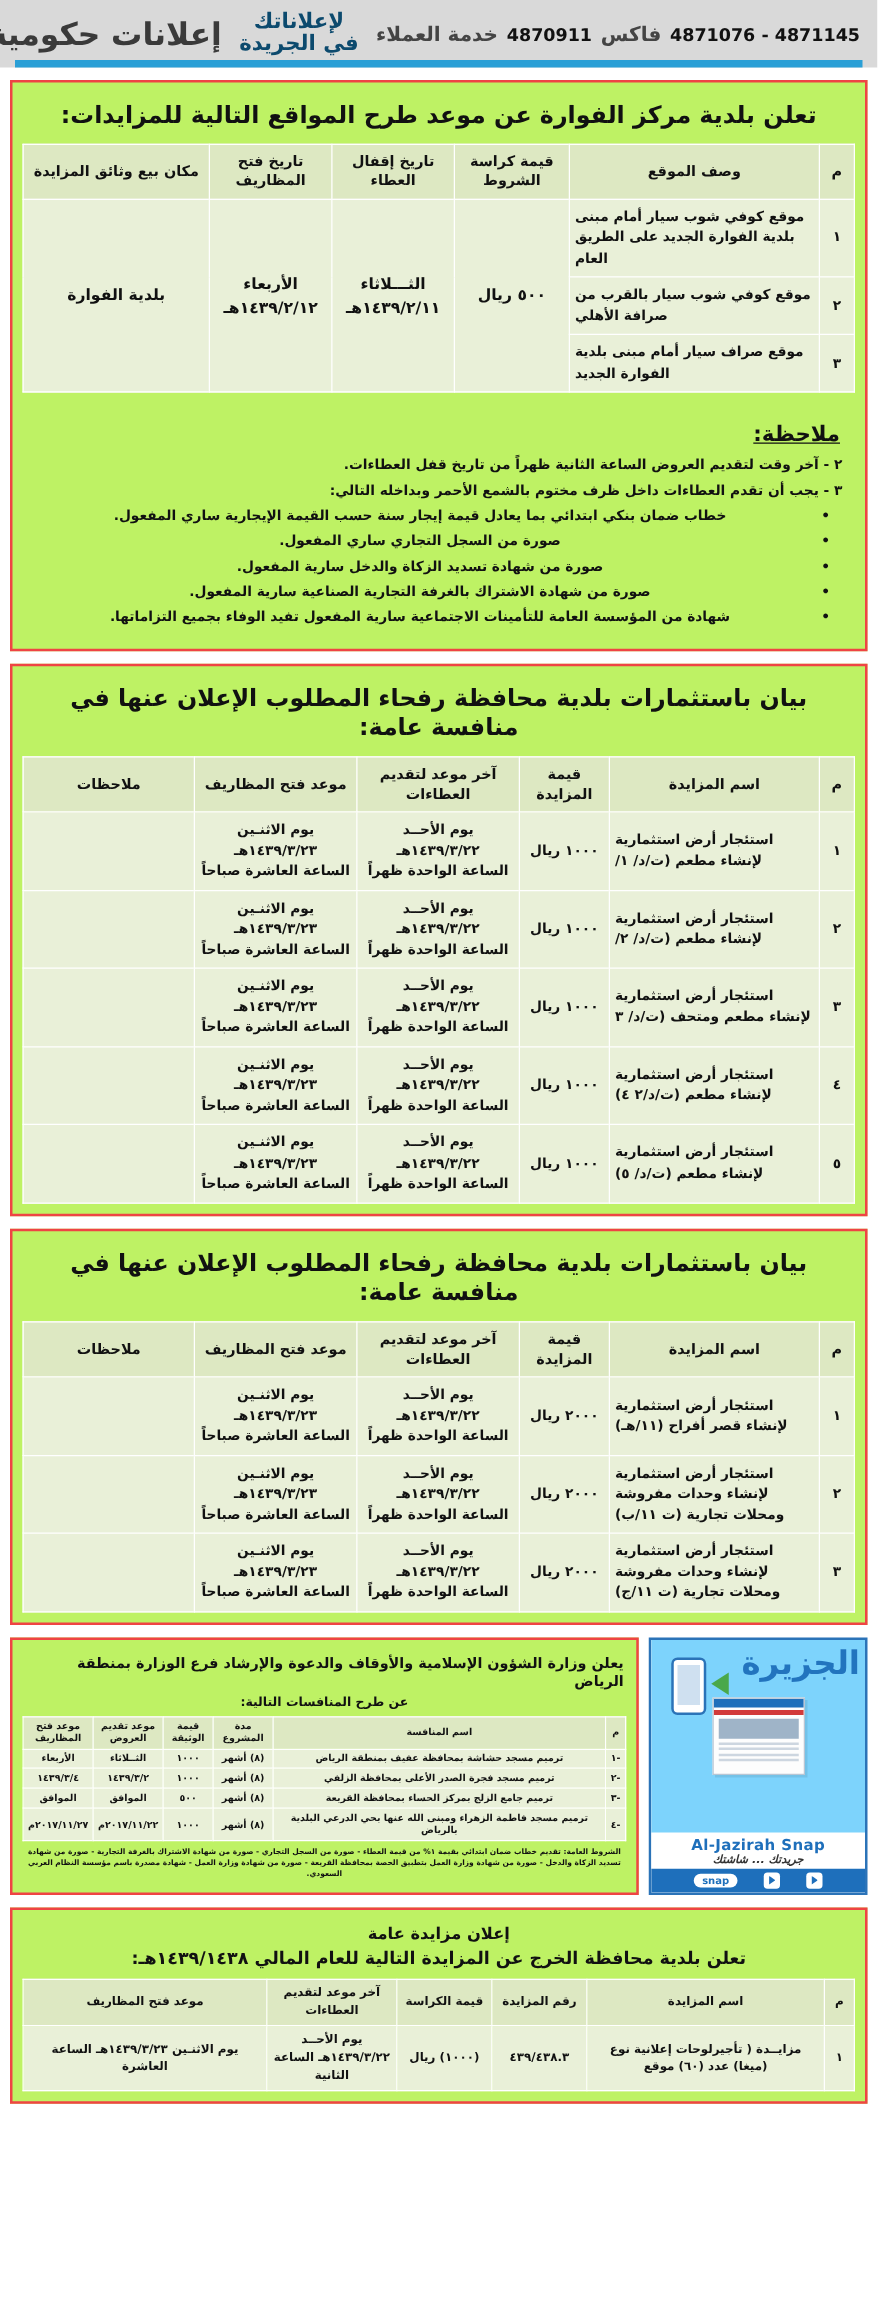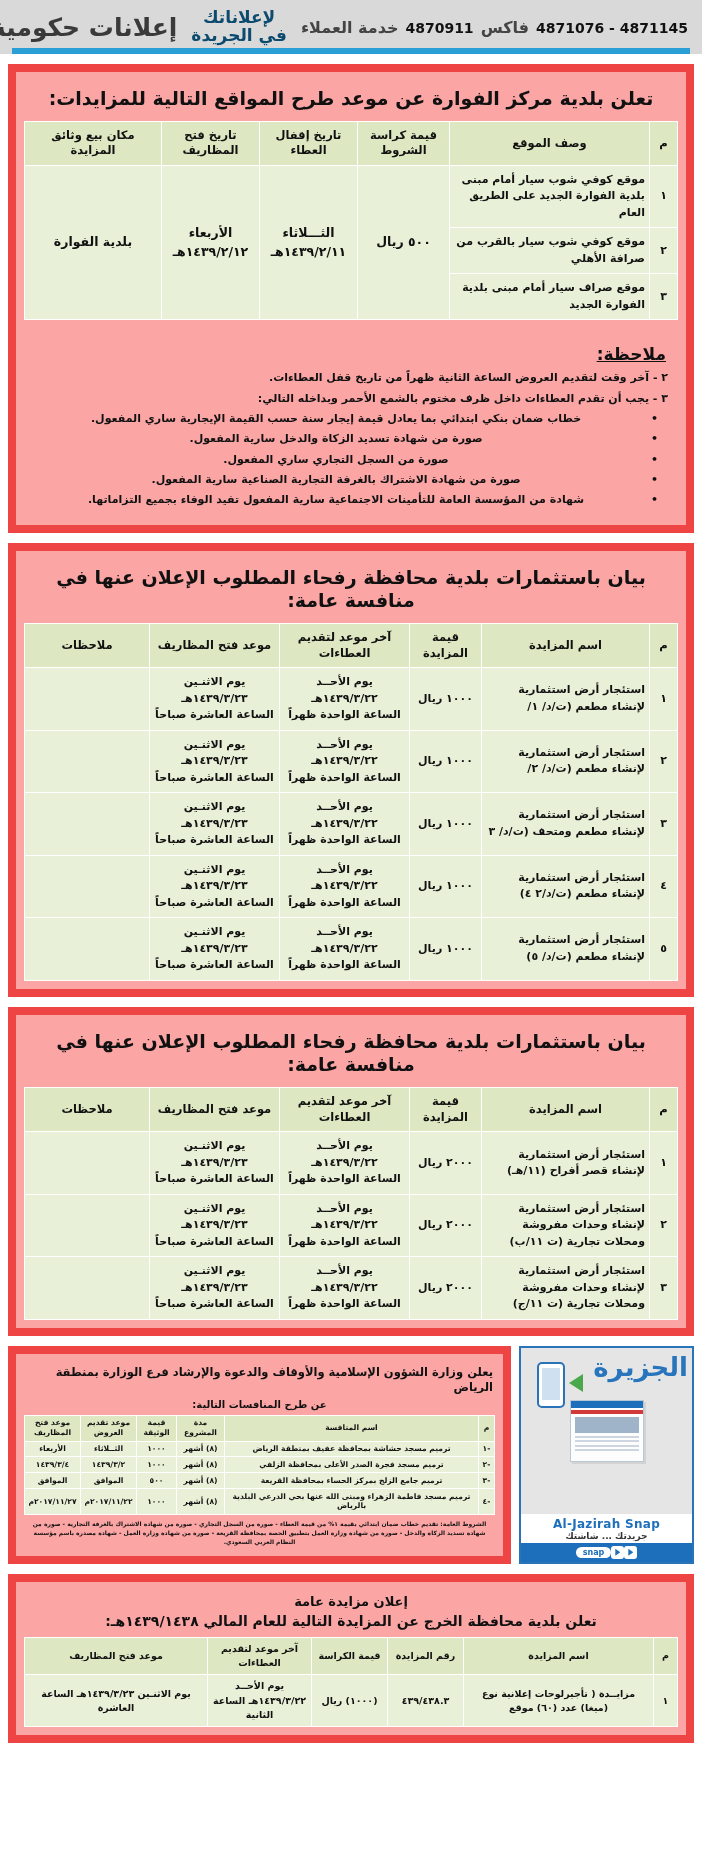--- a/index.html
+++ b/index.html
@@ -51,22 +51,22 @@
   .mast-rule {
     position: absolute;
     left: 12px; right: 12px; bottom: 0;
     height: 6px;
     background: #2a9fd6;
   }
 
   
   .panel {
     margin: 10px 8px;
-    background: #fca5a5;
-    border: 8px solid #ef4444;
+    background: #bef264;
+    border: 2px solid #ef4444;
     padding: 8px;
   }
 
   .panel-title {
     text-align: center;
     font-size: 19px;
     font-weight: bold;
     color: #111;
     padding: 7px 4px 10px;
     line-height: 1.25;
@@ -93,21 +93,21 @@
     line-height: 1.35;
   }
   table.grid td {
     background: #e9f0d8;
     font-size: 11px;
     font-weight: bold;
     line-height: 1.5;
   }
   table.grid td.idx { font-size: 11px; width: 26px; }
   table.grid td.big { font-size: 12.5px; }
-  table.grid td.name { text-align: right; }
+  table.grid td.name { text-align: left; }
   table.grid .sub { display: block; }
 
   
   .notes { padding: 6px 10px 6px 6px; direction: rtl; }
   .notes h4 {
     font-size: 17px;
     font-weight: bold;
     color: #111;
     text-align: right;
     padding: 5px 2px 4px;
@@ -196,21 +196,21 @@
     position: relative;
     overflow: hidden;
     display: flex;
     flex-direction: column;
   }
   .snap-top {
     flex: 1 1 auto;
     display: flex;
     align-items: center;
     justify-content: center;
-    background: #e5e5e5;
+    background: #7dd3fc;
     position: relative;
     padding: 6px;
   }
   .snap-paper {
     width: 74px; height: 62px;
     background: #fdfdfd;
     border: 1px solid #b9c6d4;
     box-shadow: 2px 2px 0 rgba(0,0,0,.08);
     position: relative;
     overflow: hidden;
@@ -246,28 +246,28 @@
   .snap-brand {
     background: #ffffff;
     text-align: center;
     padding: 3px 2px 2px;
   }
   .snap-brand .en {
     font-size: 12px; font-weight: bold; color: #1e6fbb;
     letter-spacing: .3px;
   }
   .snap-brand .ar {
-    font-size: 9px; font-weight: bold; color: #333; direction: rtl;
+    font-size: 9px; font-weight: bold; color: #333; direction: rtl; font-style: italic;
   }
   .snap-bottom {
     background: #1e6fbb;
     display: flex;
     align-items: center;
     justify-content: center;
-    gap: 0;
+    gap: 21px;
     padding: 3px 4px;
   }
   .snap-pill {
     background: #ffffff;
     color: #1e6fbb;
     font-size: 8px;
     font-weight: bold;
     border-radius: 7px;
     padding: 1px 7px;
   }
@@ -384,22 +384,22 @@
       </tr>
     </tbody>
   </table>
 
   <div class="notes">
     <h4>ملاحظة:</h4>
     <div class="num-item">٢ - آخر وقت لتقديم العروض الساعة الثانية ظهراً من تاريخ قفل العطاءات.</div>
     <div class="num-item">٣ - يجب أن تقدم العطاءات داخل ظرف مختوم بالشمع الأحمر وبداخله التالي:</div>
     <ul>
       <li>خطاب ضمان بنكي ابتدائي بما يعادل قيمة إيجار سنة حسب القيمة الإيجارية ساري المفعول.</li>
+      <li>صورة من السجل التجاري ساري المفعول.</li>
       <li>صورة من شهادة تسديد الزكاة والدخل سارية المفعول.</li>
-      <li>صورة من السجل التجاري ساري المفعول.</li>
       <li>صورة من شهادة الاشتراك بالغرفة التجارية الصناعية سارية المفعول.</li>
       <li>شهادة من المؤسسة العامة للتأمينات الاجتماعية سارية المفعول تفيد الوفاء بجميع التزاماتها.</li>
     </ul>
   </div>
 </div>
 
 <div class="panel">
   <div class="panel-title">بيان باستثمارات بلدية محافظة رفحاء المطلوب الإعلان عنها في منافسة عامة:</div>
   <table class="grid">
     <thead>

